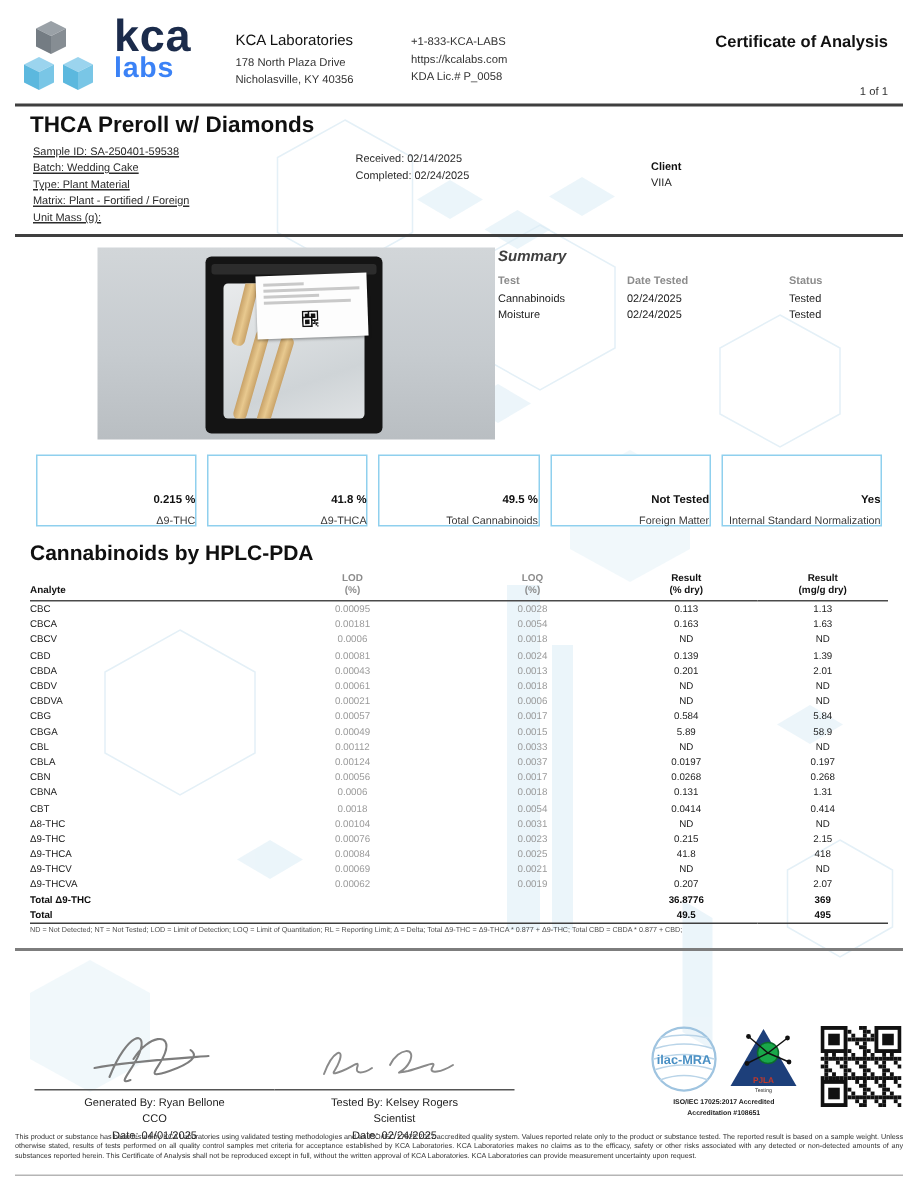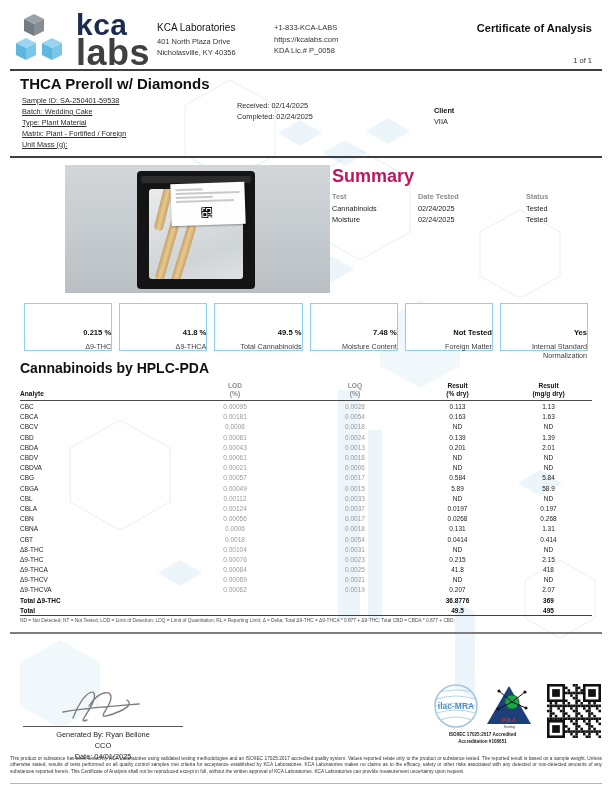--- a/index.html
+++ b/index.html
@@ -6,21 +6,21 @@
   html,body { background:#fff; }
   body { font-family:"Liberation Sans", sans-serif; color:#222; }
   .page { position:relative; width:612px; height:792px; background:#fff; overflow:hidden; }
   .wm { position:absolute; inset:0; pointer-events:none; }
 
   
   .header { position:absolute; top:12px; left:12px; right:20px; height:56px; }
   .logo { position:absolute; left:0; top:0; display:flex; align-items:flex-start; }
   .logo-text { margin-left:8px; line-height:0.85; }
   .logo-kca { font-size:30px; font-weight:bold; color:#1b2b4b; letter-spacing:0.5px; }
-  .logo-labs { font-size:36px; font-weight:bold; color:#404040; letter-spacing:0.5px; }
+  .logo-labs { font-size:19px; font-weight:bold; color:#3b82f6; letter-spacing:0.5px; }
   .hcol { position:absolute; top:8px; font-size:7.5px; color:#333; line-height:1.55; }
   .hcol .co { font-weight:normal; font-size:10px; color:#111; }
   .col-company { left:145px; }
   .col-contact { left:262px; top:10px; }
   .cert-title { position:absolute; right:0; top:10px; font-size:11px; font-weight:bold; color:#111; }
   .page-ind { position:absolute; right:0; top:44px; font-size:7.5px; color:#333; }
   .rule { position:absolute; left:10px; right:10px; background:#3f3f3f; }
   .rule1 { top:69px; height:2px; }
   .rule2 { top:156px; height:2px; }
   .rule3 { top:632px; height:2px; background:#7d7d7d; }
@@ -40,21 +40,21 @@
   .bag-zip { position:absolute; left:4px; top:5px; right:4px; height:7px; background:#2c2c2c; border-radius:2px; }
   .bag-win { position:absolute; left:12px; top:18px; right:12px; bottom:10px; background:linear-gradient(160deg,#e9ebec, #cfd4d7 70%, #dfe2e4); border-radius:3px; overflow:hidden; }
   .preroll { position:absolute; width:9px; height:62px; background:linear-gradient(90deg,#c8a268,#e3c globalization); background:linear-gradient(90deg,#c8a268,#e8c98f 50%,#c8a268); border-radius:4px; }
   .label { position:absolute; left:34px; top:12px; width:74px; height:42px; background:#fdfdfd; transform:rotate(-2deg); box-shadow:0 1px 2px rgba(0,0,0,.35); padding:3px; }
   .label .tl { height:2px; background:#c9c9c9; margin:2px 2px; }
   .label .tl.short { width:55%; }
   .label-qr { position:absolute; left:30px; top:24px; }
 
   
   .summary { position:absolute; left:332px; top:166px; width:262px; }
-  .summary h2 { font-size:18px; font-weight:bold; color:#be185d; margin-bottom:4px; }
+  .summary h2 { font-size:10px; font-weight:bold; color:#404040; margin-bottom:4px;font-style:italic; }
   .sum-grid { display:grid; grid-template-columns:86px 108px 68px; font-size:7.3px; line-height:1.6; }
   .sum-grid .hd { color:#8c8c8c; font-weight:bold; }
 
   
   .boxes { position:absolute; left:24px; right:24px; top:303px; display:flex; gap:7px; }
   .rbox { flex:1; height:48px; border:1.5px solid #8fd0ee; background:#fff; text-align:right; padding-top:24px; }
   .rbox .val { font-size:7.6px; font-weight:bold; color:#101010; }
   .rbox .lab { font-size:7.2px; color:#3b3b3b; margin-top:6px; line-height:1.2; }
 
   
@@ -134,21 +134,21 @@
           <polygon points="50,31 40,36 40,48 50,43" fill="#79c6e6"></polygon>
         </g>
       </svg>
       <div class="logo-text">
         <div class="logo-kca">kca</div>
         <div class="logo-labs">labs</div>
       </div>
     </div>
     <div class="hcol col-company">
       <div class="co">KCA Laboratories</div>
-      <div>401 North Plaza Drive</div>
+      <div>178 North Plaza Drive</div>
       <div>Nicholasville, KY 40356</div>
     </div>
     <div class="hcol col-contact">
       <div>+1-833-KCA-LABS</div>
       <div>https://kcalabs.com</div>
       <div>KDA Lic.# P_0058</div>
     </div>
     <div class="cert-title">Certificate of Analysis</div>
     <div class="page-ind">1 of 1</div>
   </div>
@@ -230,24 +230,20 @@
       </div>
       <div class="rbox">
         <div class="val">41.8 %</div>
         <div class="lab">Δ9-THCA</div>
       </div>
       <div class="rbox">
         <div class="val">49.5 %</div>
         <div class="lab">Total Cannabinoids</div>
       </div>
       <div class="rbox">
-        <div class="val">7.48 %</div>
-        <div class="lab">Moisture Content</div>
-      </div>
-      <div class="rbox">
         <div class="val">Not Tested</div>
         <div class="lab">Foreign Matter</div>
       </div>
       <div class="rbox">
         <div class="val">Yes</div>
         <div class="lab">Internal Standard Normalization</div>
       </div>
     </div>
 
   <div class="cann-title">Cannabinoids by HPLC-PDA</div>
@@ -431,20 +427,32 @@
   <div class="sig-block sig-left">
     <div class="sig-art">
       <svg width="120" height="42" viewBox="0 0 120 42">
         <path d="M30 36 C42 6, 56 4, 50 20 C46 31, 34 42, 44 38 M46 24 C56 8, 72 6, 67 20 C63 31, 52 38, 70 32 C84 27, 90 22, 84 18 M20 30 C40 26, 70 24, 96 22" fill="none" stroke="#7d7d7d" stroke-width="1.4" stroke-linecap="round"></path>
       </svg>
     </div>
     <div class="sig-line">
       <div class="t">Generated By: Ryan Bellone</div>
       <div class="t">CCO</div>
       <div class="t">Date: 04/01/2025</div>
+    </div>
+  </div>
+  <div class="sig-block sig-right">
+    <div class="sig-art">
+      <svg width="130" height="34" viewBox="0 0 130 34">
+        <path d="M18 26 C24 10, 32 8, 28 18 C26 24, 20 28, 30 24 C38 21, 42 16, 40 22 C39 26, 44 26, 50 22 M62 20 C68 8, 80 8, 75 18 C71 26, 62 26, 74 24 C86 21, 94 16, 90 22 C88 26, 96 25, 104 20" fill="none" stroke="#8a8a8a" stroke-width="1.3" stroke-linecap="round"></path>
+      </svg>
+    </div>
+    <div class="sig-line">
+      <div class="t">Tested By: Kelsey Rogers</div>
+      <div class="t">Scientist</div>
+      <div class="t">Date: 02/24/2025</div>
     </div>
   </div>
 
   <div class="accr">
     <div class="accr-logos">
       <svg width="46" height="46" viewBox="0 0 46 46">
         <circle cx="23" cy="23" r="21" fill="none" stroke="#9fc4e0" stroke-width="1.5"></circle>
         <path d="M4 16 Q23 10 42 16 M3 23 Q23 17 43 23 M4 30 Q23 24 42 30 M7 37 Q23 31 39 37 M7 9 Q23 5 39 9" fill="none" stroke="#b9d4e8" stroke-width="1"></path>
         <text x="23" y="26" text-anchor="middle" font-size="8.5" font-weight="bold" fill="#4a90c4" font-family="Liberation Sans, sans-serif" aria-label="ilac-MRA">ilac-MRA</text>
       </svg>

